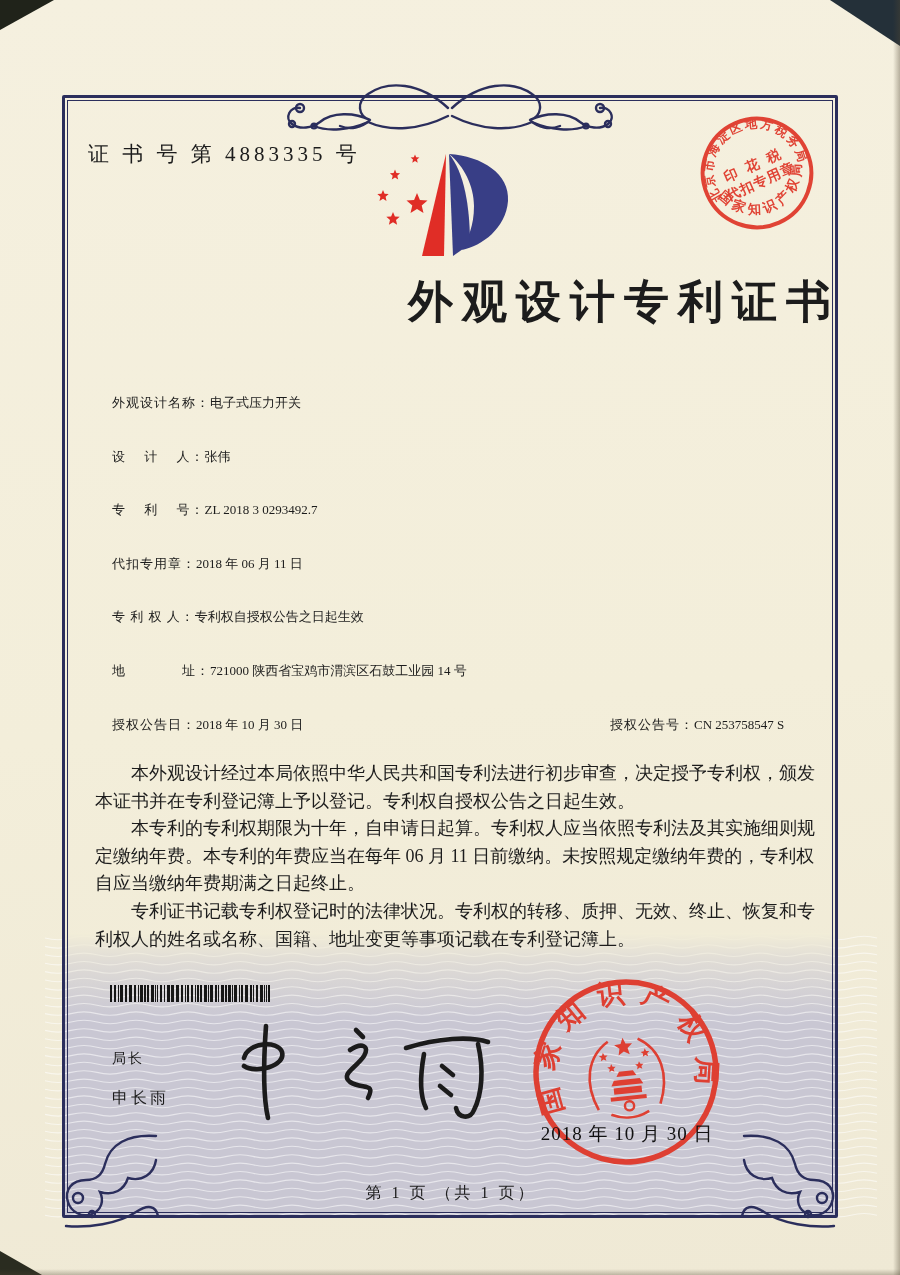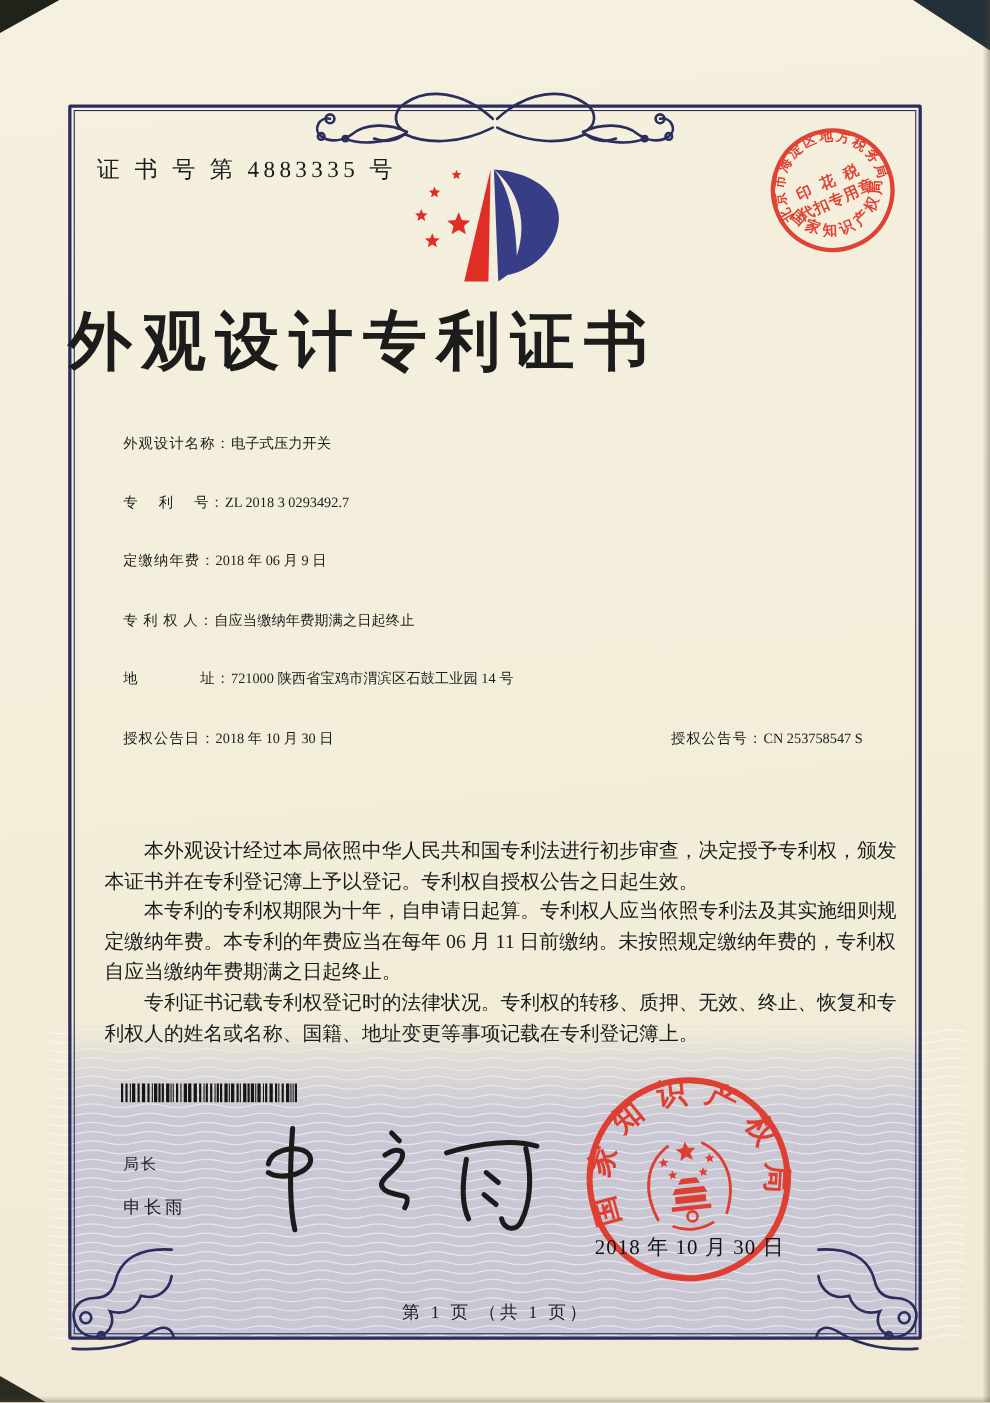--- a/index.html
+++ b/index.html
@@ -19,21 +19,21 @@
   #frame{left:62px;top:95px;width:776px;height:1123px;z-index:2;}
   #frame::before{content:'';position:absolute;inset:0;border:3px solid #2b2e5c;border-radius:2px;}
   #frame::after{content:'';position:absolute;inset:5px;border:1.5px solid #2b2e5c;}
 
   
   #wavezone{left:65px;top:933px;width:770px;height:283px;background:#c9c7d3;z-index:1;}
   #wavefade{position:absolute;inset:0;background:linear-gradient(180deg,#f2edd8 0%,rgba(242,237,216,.55) 10%,rgba(242,237,216,0) 30%);}
 
   #cert-no{left:88px;top:140px;font-size:21px;letter-spacing:4px;z-index:3;}
   #logo{left:370px;top:146px;z-index:3;}
-  #title{left:62px;top:272px;width:778px;text-align:left;font-size:58px;font-weight:700;letter-spacing:9px;z-index:3;}
+  #title{left:62px;top:272px;width:778px;text-align:right;font-size:45px;font-weight:700;letter-spacing:9px;z-index:3;}
 
   #stamp-top{left:683px;top:99px;z-index:4;opacity:.95;}
 
   #fields{left:112px;top:394px;font-size:13px;z-index:3;}
   .field-row{height:53.6px;position:relative;white-space:nowrap;}
   .flabel{letter-spacing:1px;}
   .grant-no{position:absolute;left:498px;top:0;}
 
   #paragraphs{left:95px;top:760px;width:730px;font-size:18px;line-height:27.6px;z-index:3;}
   #paragraphs p{margin:0;text-indent:2em;white-space:pre-line;}
@@ -171,27 +171,30 @@
         <textPath href="#stArcBot" startOffset="50%" text-anchor="middle">国家知识产权局</textPath>
       </text>
     </g>
   </svg>
 
   <div class="abs" id="fields">
     <div class="field-row">
       <span class="flabel">外观设计名称：</span><span class="fvalue">电子式压力开关</span>
     </div>
     <div class="field-row">
+      <span class="flabel">设　 计　 人：</span><span class="fvalue">张伟</span>
+    </div>
+    <div class="field-row">
       <span class="flabel">专　 利　 号：</span><span class="fvalue">ZL 2018 3 0293492.7</span>
     </div>
     <div class="field-row">
-      <span class="flabel">定缴纳年费：</span><span class="fvalue">2018 年 06 月 9 日</span>
-    </div>
-    <div class="field-row">
-      <span class="flabel">专 利 权 人：</span><span class="fvalue">自应当缴纳年费期满之日起终止</span>
+      <span class="flabel">代扣专用章：</span><span class="fvalue">2018 年 06 月 11 日</span>
+    </div>
+    <div class="field-row">
+      <span class="flabel">专 利 权 人：</span><span class="fvalue">专利权自授权公告之日起生效</span>
     </div>
     <div class="field-row">
       <span class="flabel">地　　　　址：</span><span class="fvalue">721000 陕西省宝鸡市渭滨区石鼓工业园 14 号</span>
     </div>
     <div class="field-row">
       <span class="flabel">授权公告日：</span><span class="fvalue">2018 年 10 月 30 日</span>
       <span class="grant-no">
         <span class="flabel">授权公告号：</span><span class="fvalue">CN 253758547 S</span>
       </span>
     </div>

